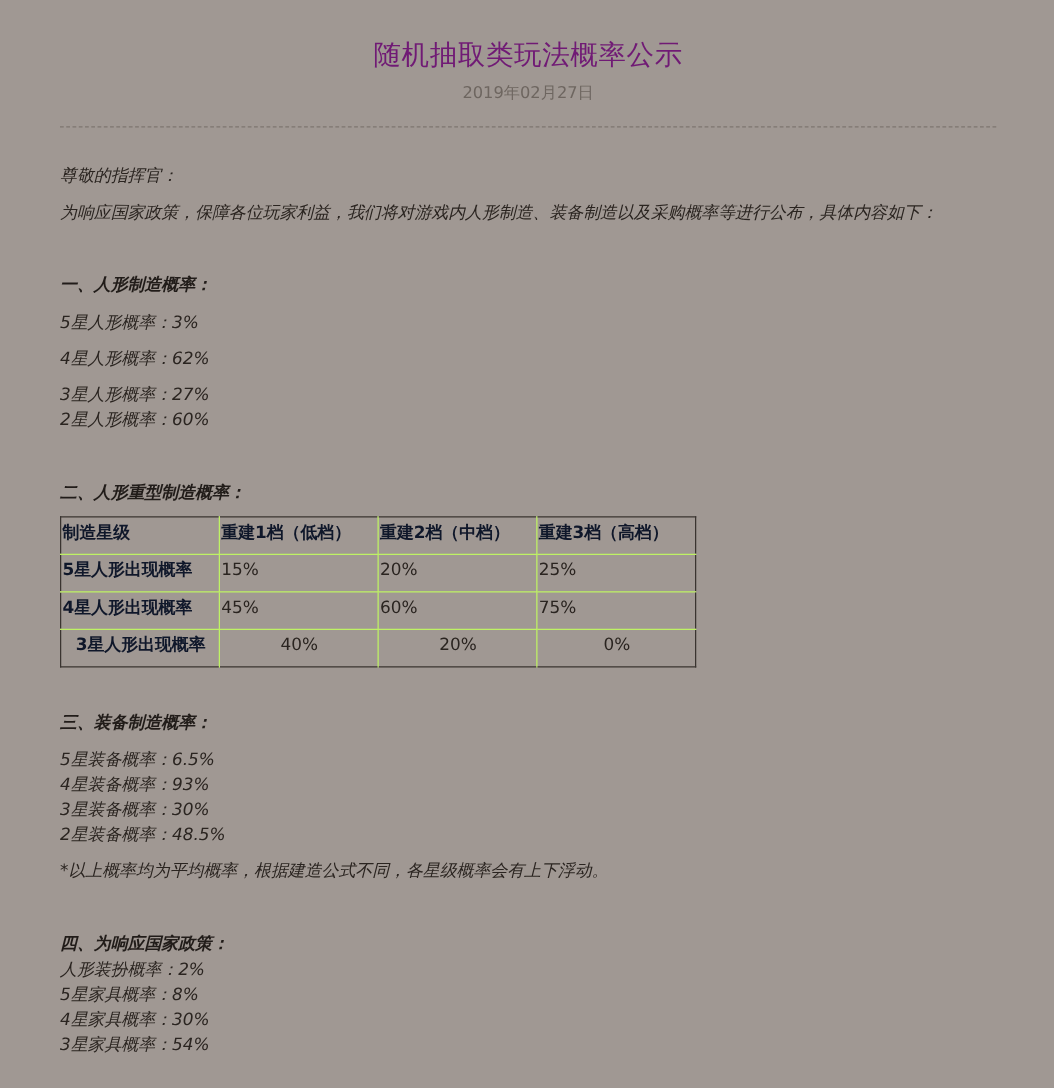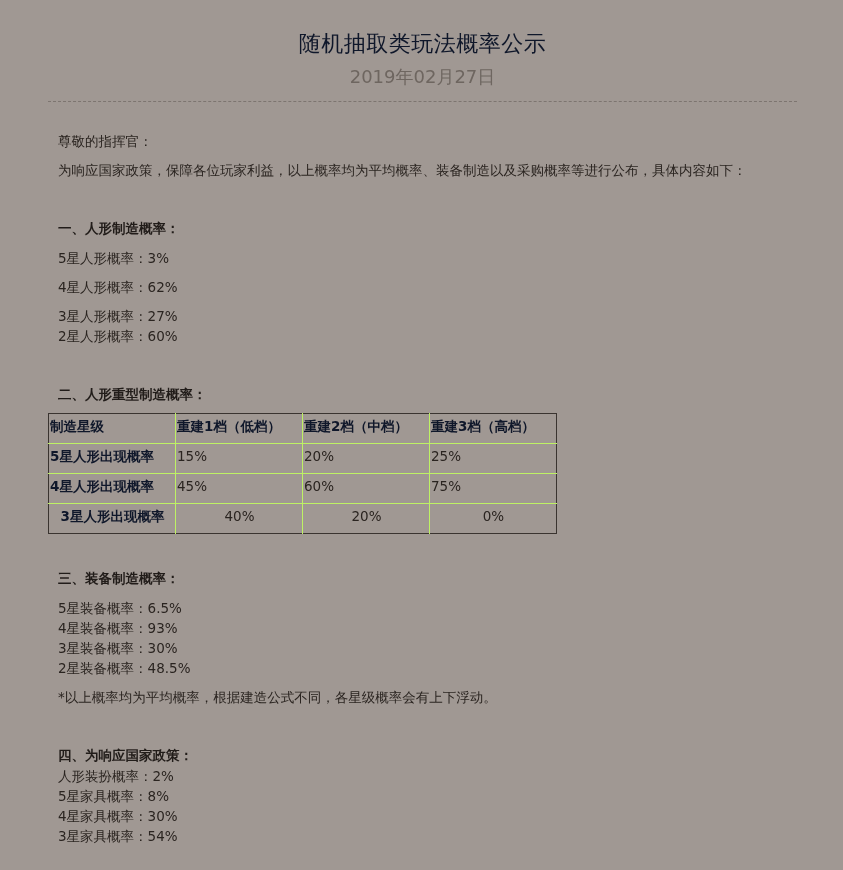--- a/index.html
+++ b/index.html
@@ -22,47 +22,48 @@
       top: 0;
       width: 749px;
     }
     .title {
       position: absolute;
       top: 29px;
       left: 0;
       width: 749px;
       text-align: center;
       font-size: 22px;
-      color: #0f172a;
+      color: #701a75;
       letter-spacing: 0.5px;
     }
     .date {
       position: absolute;
       top: 65px;
       left: 0;
       width: 749px;
       text-align: center;
-      font-size: 18px;
+      font-size: 13px;
       color: #6e6660;
     }
     .divider {
       position: absolute;
       top: 101px;
       left: 0;
       width: 749px;
       height: 0;
       border-top: 1px dashed #7d7570;
     }
     .txt {
       position: absolute;
-      left: 10px;
+      left: 0;
       font-size: 13.5px;
       line-height: 18px;
       white-space: nowrap;
       color: #2a2420;
+      font-style: italic;
     }
     .bold { font-weight: bold; color: #211c19; }
 
     table.heavy {
       position: absolute;
       left: 0;
       top: 413px;
       border-collapse: collapse;
       border: 1px solid #3a3430;
       font-size: 13.5px;
@@ -88,21 +89,21 @@
 </head>
 <body>
 
 <div class="page">
 
   <div class="title">随机抽取类玩法概率公示</div>
   <div class="date">2019年02月27日</div>
   <div class="divider"></div>
 
   <div class="txt" style="top:132px">尊敬的指挥官：</div>
-  <div class="txt" style="top:161px">为响应国家政策，保障各位玩家利益，以上概率均为平均概率、装备制造以及采购概率等进行公布，具体内容如下：</div>
+  <div class="txt" style="top:161px">为响应国家政策，保障各位玩家利益，我们将对游戏内人形制造、装备制造以及采购概率等进行公布，具体内容如下：</div>
 
   <div class="txt bold" style="top:219px">一、人形制造概率：</div>
   <div class="txt" style="top:249px">5星人形概率：3%</div>
   <div class="txt" style="top:278px">4星人形概率：62%</div>
   <div class="txt" style="top:307px">3星人形概率：27%</div>
   <div class="txt" style="top:327px">2星人形概率：60%</div>
 
   <div class="txt bold" style="top:385px">二、人形重型制造概率：</div>
   <table class="heavy">
     <tbody>

